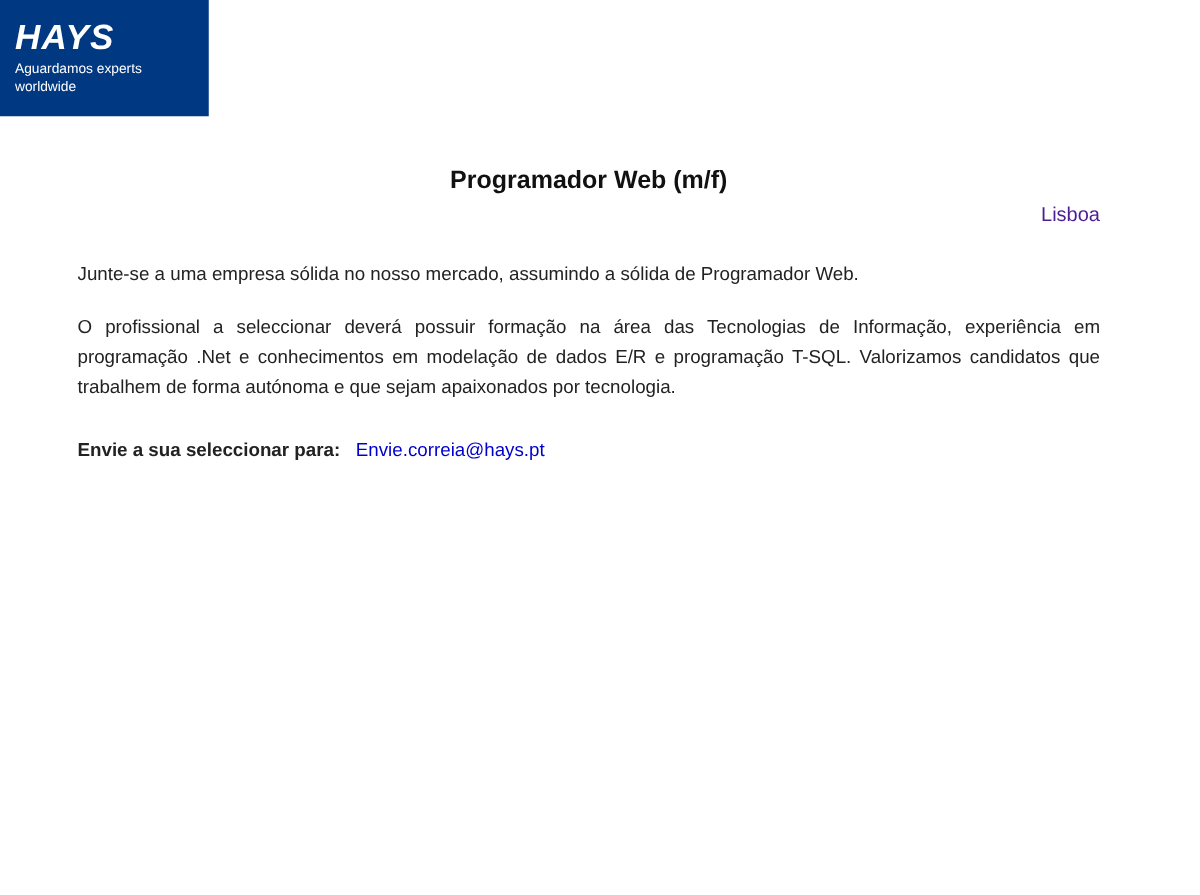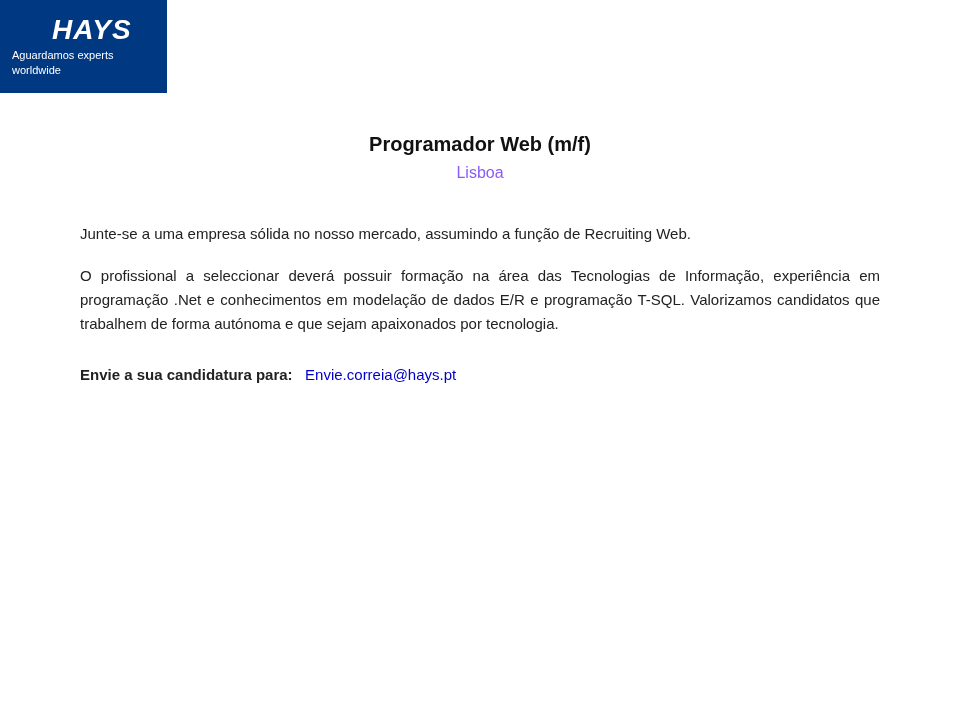--- a/index.html
+++ b/index.html
@@ -28,47 +28,46 @@
     }
 
     .logo-hays {
       font-size: 28px;
       font-weight: 900;
       color: #ffffff;
       letter-spacing: 1px;
       font-style: italic;
       line-height: 1;
       margin-bottom: 4px;
-      margin-left: 40px;
     }
 
     .logo-tagline {
       font-size: 11px;
       color: #ffffff;
       line-height: 1.3;
       font-weight: normal;
     }
 
     .content {
-      padding: 40px 80px 40px 80px;
+      padding: 40px 80px 40px 62px;
     }
 
     .job-title {
       text-align: center;
       font-size: 20px;
       font-weight: bold;
       color: #111111;
       margin-bottom: 8px;
     }
 
     .job-location {
-      text-align: center;
+      text-align: right;
       font-size: 16px;
-      color: #8b5cf6;
-      margin-bottom: 40px;
+      color: #4c1d95;
+      margin-bottom: 26px;
     }
 
     .paragraph {
       text-align: justify;
       line-height: 1.6;
       margin-bottom: 18px;
       font-size: 15px;
       color: #222222;
     }
 
@@ -94,25 +93,25 @@
 <div class="header">
   <div class="logo-hays">HAYS</div>
   <div class="logo-tagline">Aguardamos experts worldwide</div>
 </div>
 
 <div class="content">
 
   <div class="job-title">Programador Web (m/f)</div>
   <div class="job-location">Lisboa</div>
 
-  <p class="paragraph">Junte-se a uma empresa sólida no nosso mercado, assumindo a função de Recruiting Web.</p>
+  <p class="paragraph">Junte-se a uma empresa sólida no nosso mercado, assumindo a sólida de Programador Web.</p>
 
 
   <p class="paragraph">O profissional a seleccionar deverá possuir formação na área das Tecnologias de Informação, experiência em programação .Net e conhecimentos em modelação de dados E/R e programação T-SQL. Valorizamos candidatos que trabalhem de forma autónoma e que sejam apaixonados por tecnologia.</p>
 
 
   <p class="contact-line">
-    <span class="label">Envie a sua candidatura para:</span>
+    <span class="label">Envie a sua seleccionar para:</span>
     &nbsp;
     <a href="#">Envie.correia@hays.pt</a>
   </p>
 
 </div>
 
 </body></html>

